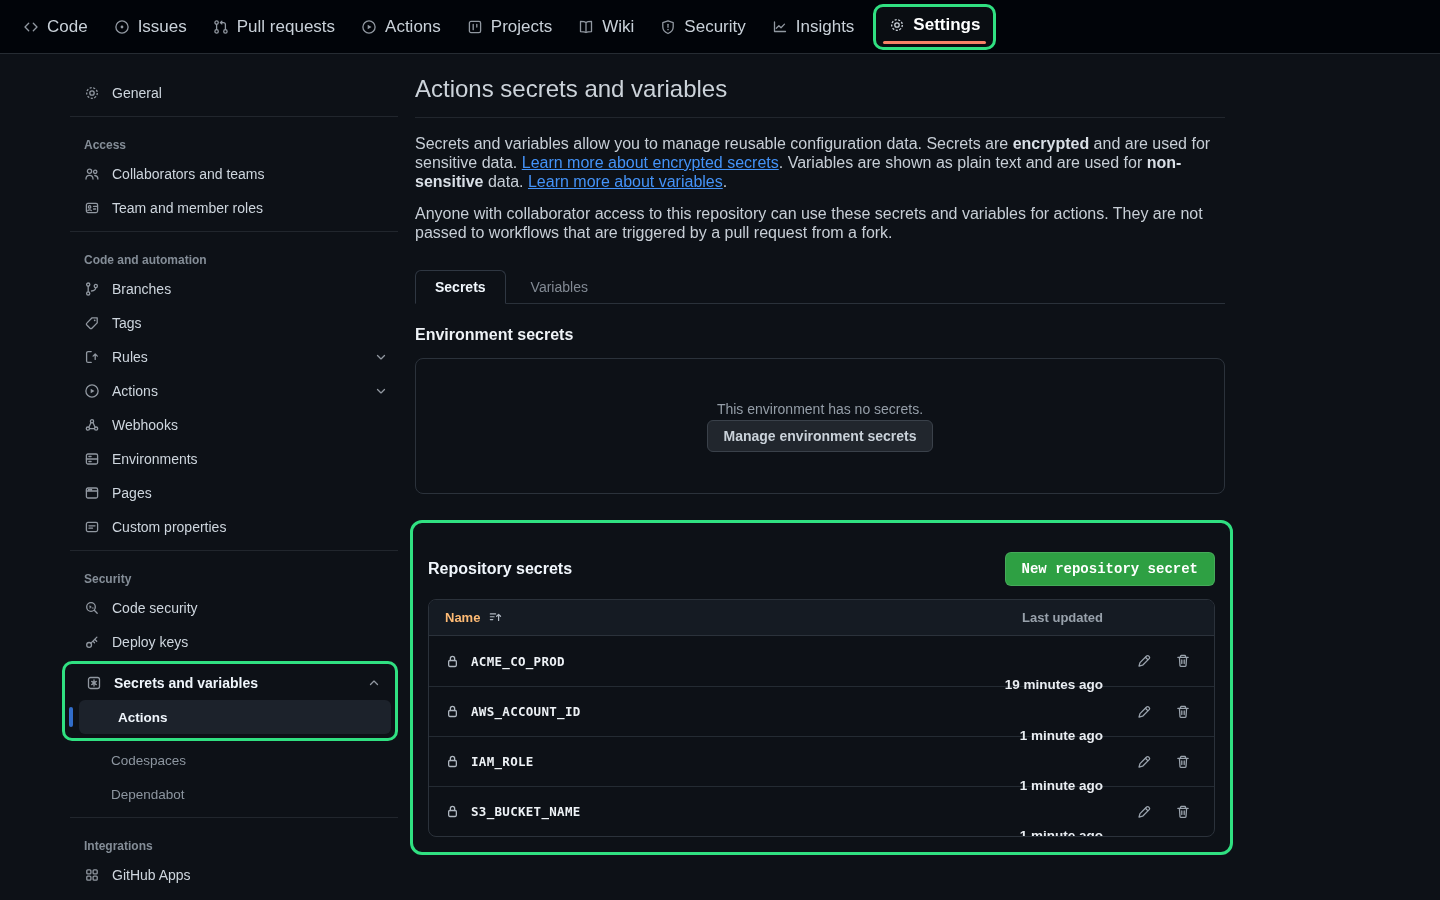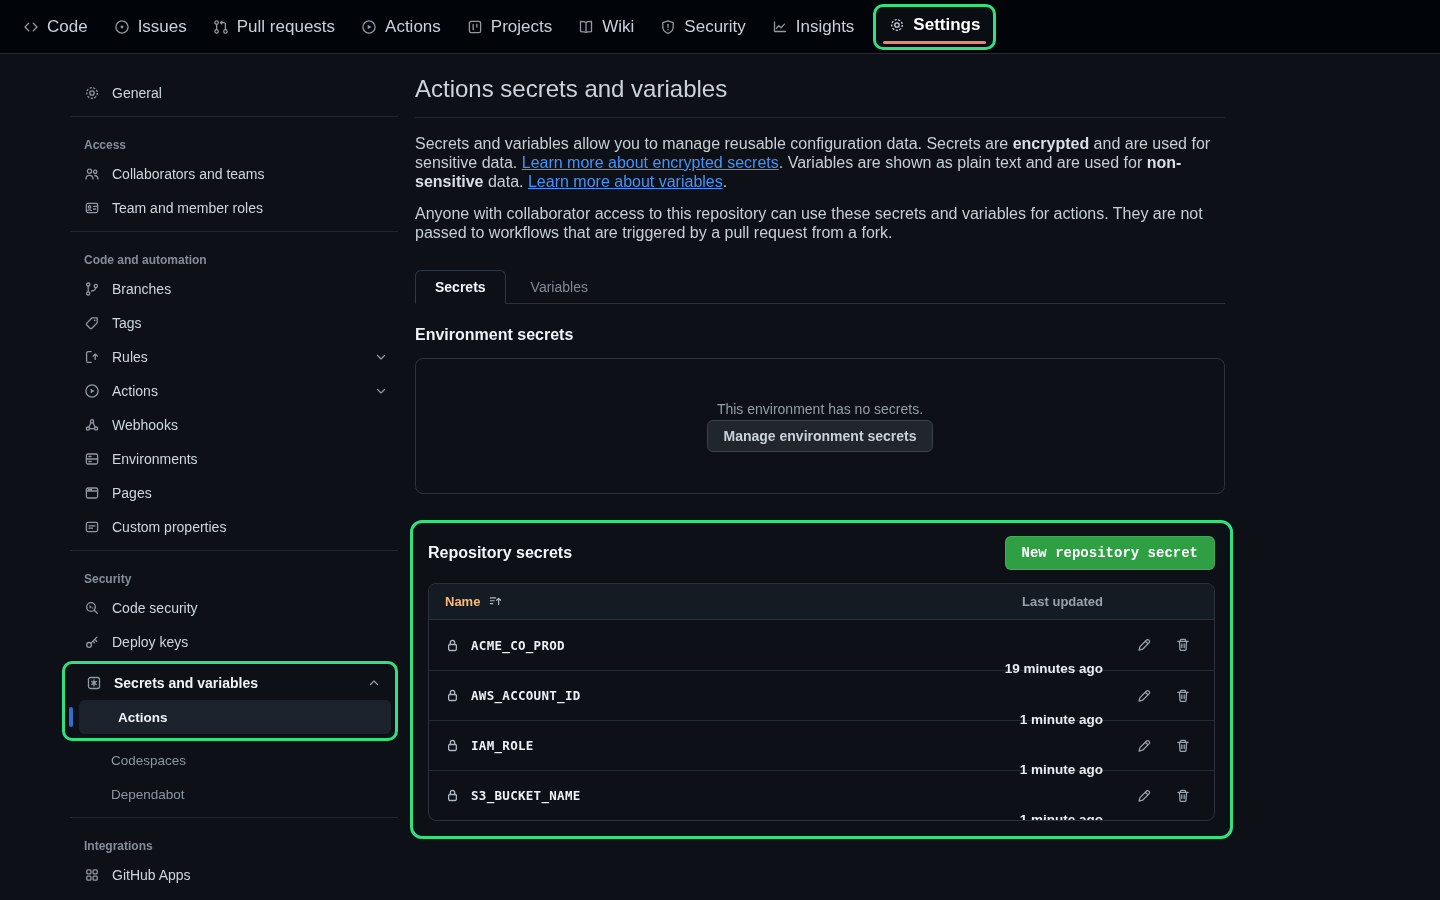--- a/index.html
+++ b/index.html
@@ -63,21 +63,21 @@
 
   .section-heading { margin-top:22px; font-size:16px; font-weight:700; color:#eef2f6; }
   .env-box { margin-top:14px; border:1px solid var(--border); border-radius:8px; height:136px;
              display:flex; flex-direction:column; align-items:center; justify-content:center; gap:3px; }
   .env-empty { font-size:14px; color:#959ea8; }
   .btn-secondary { background:#21262d; border:1px solid #3a414a; color:#c9d1d9; font-weight:600;
                    font-size:14px; padding:7px 16px; border-radius:6px; cursor:pointer;
                    font-family:"Liberation Sans", sans-serif; }
 
   .repo-annotation { margin:26px -8px 0 -5px; border:3px solid var(--green);
-                     border-radius:12px; padding:13px 15px 15px; }
+                     border-radius:12px; padding:29px 15px 15px; }
   .repo-header { display:flex; align-items:center; justify-content:space-between; }
   .repo-heading { font-size:16px; font-weight:700; color:#f0f6fc; }
   .btn-primary { background:#2ea043; border:1px solid rgba(240,246,252,0.12); color:#ffffff;
                  font-weight:600; font-size:14px; padding:8px 16px; border-radius:6px;
                  cursor:pointer; font-family:Liberation Mono, monospace; }
 
   .secrets-table { margin-top:13px; border:1px solid var(--border); border-radius:8px; overflow:hidden; }
   .t-header { height:36px; background:#151b23; display:flex; align-items:center; padding:0 16px;
               font-size:13px; border-bottom:1px solid var(--border); }
   .t-name-col { flex:1; display:flex; align-items:center; gap:8px; font-weight:700; color:#fdba74; }

